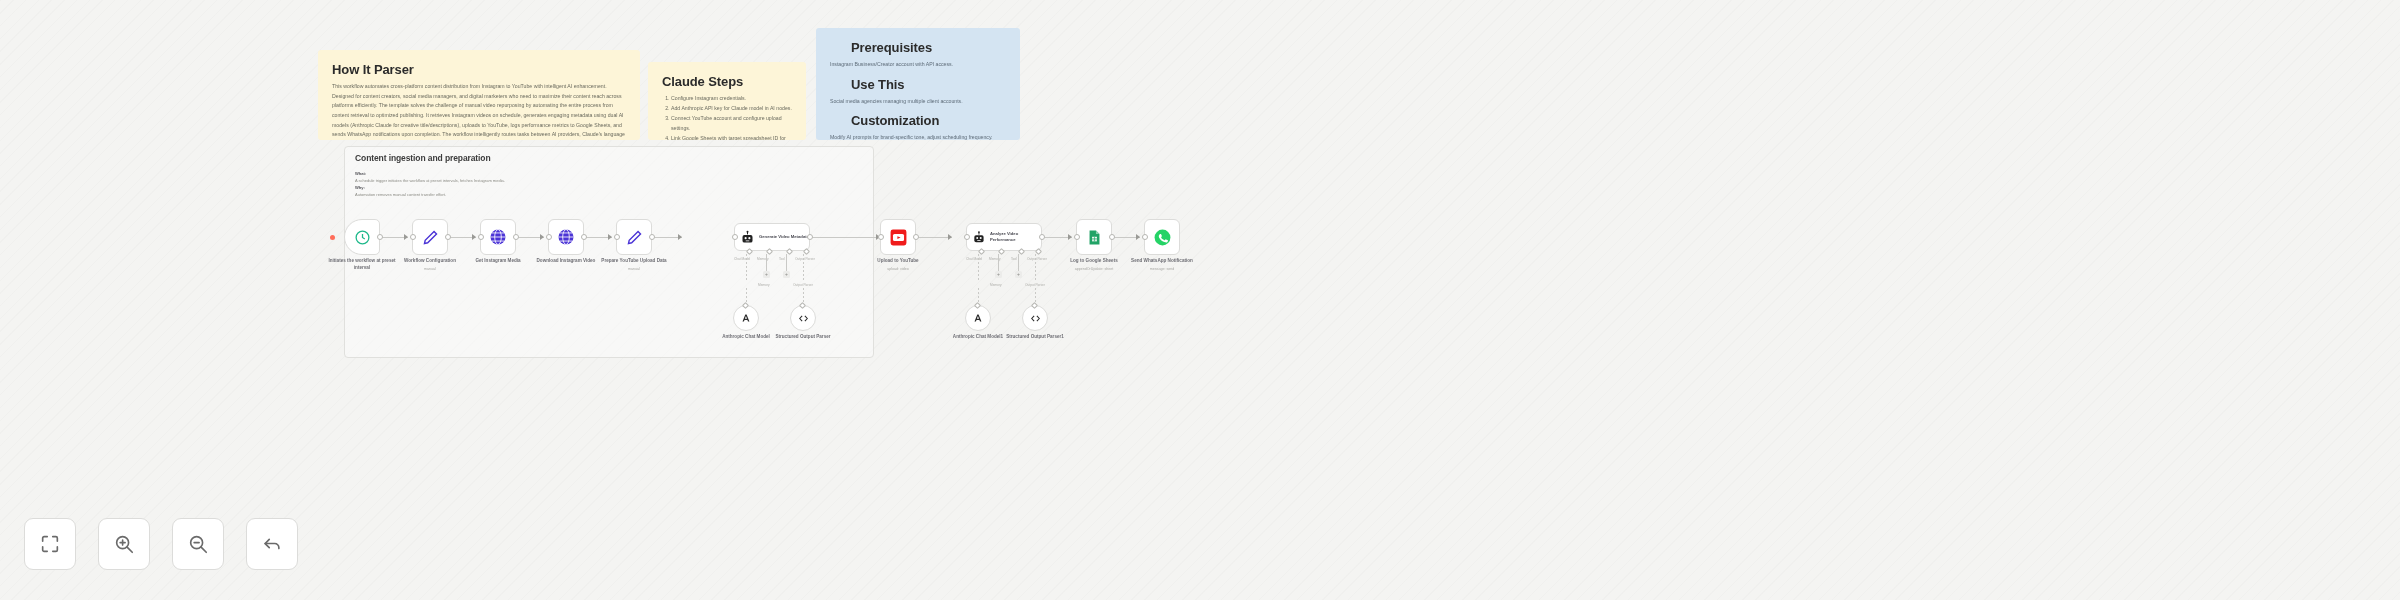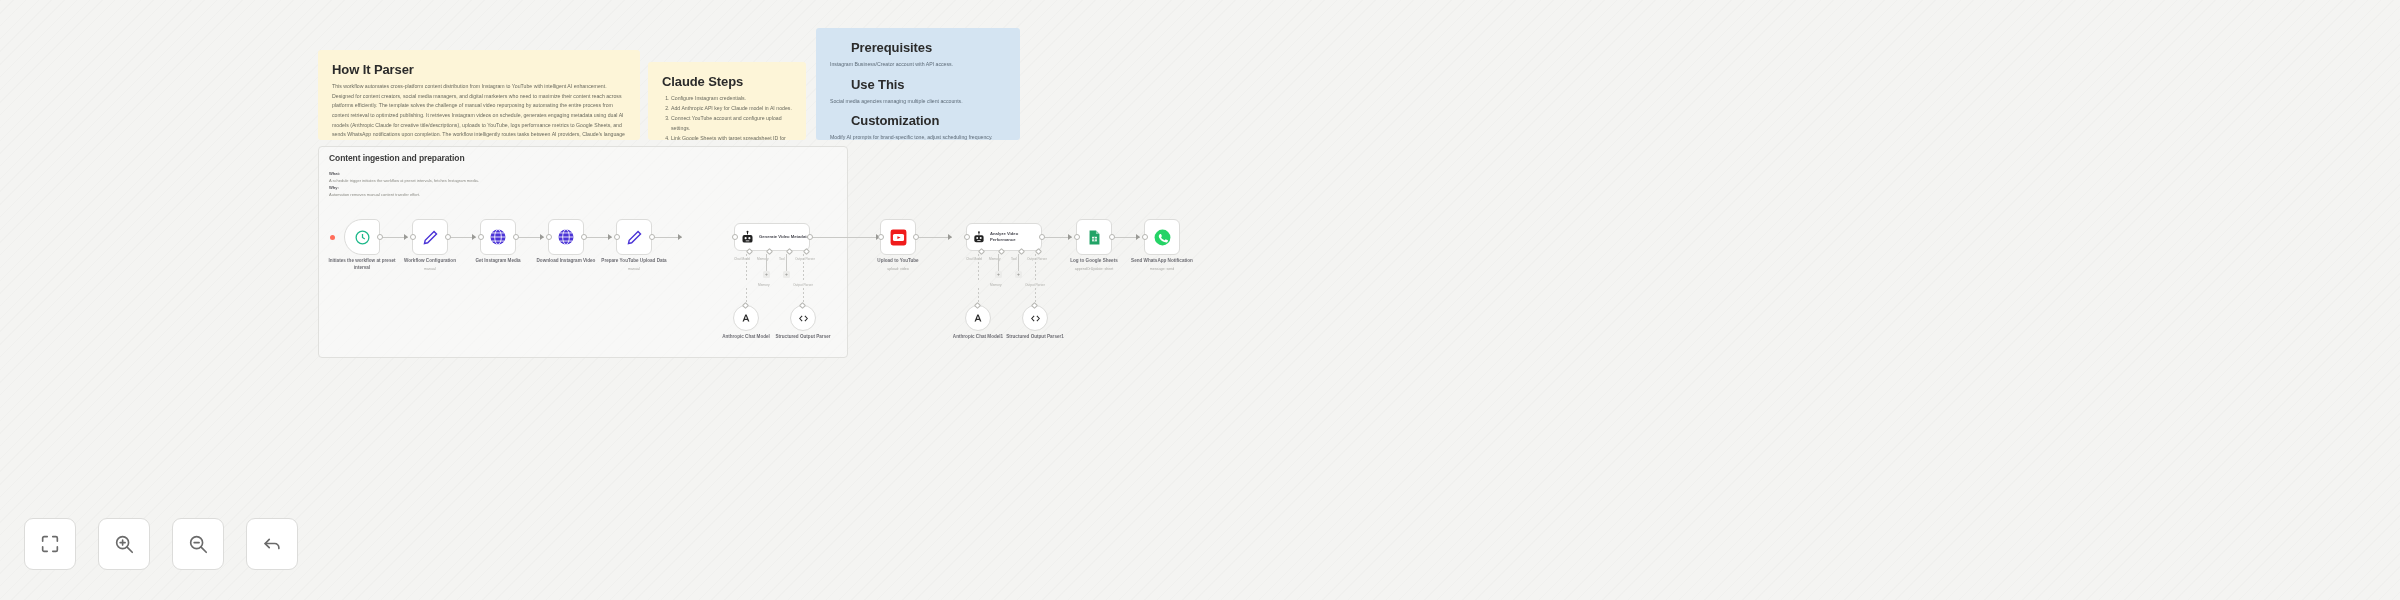--- a/index.html
+++ b/index.html
@@ -49,20 +49,21 @@
   #note-how { left: 318px; top: 50px; width: 322px; height: 90px; }
   #note-setup { left: 648px; top: 62px; width: 158px; height: 78px; }
   #note-info { left: 816px; top: 28px; width: 204px; height: 112px; }
 
   
   .group {
     position: absolute;
     border: 1px solid #e0e0dd;
     border-radius: 4px;
     background: rgba(252,252,251,0.55);
+    margin-left: 26px;
   }
   #group-left  { left: 318px; top: 146px; width: 530px; height: 212px; }
   #group-right { left: 848px; top: 146px; width: 404px; height: 212px; }
   .group-title {
     position: absolute; top: 6px; left: 10px;
     font-size: 8.5px; font-weight: 700; color: #3c3c3c;
     letter-spacing: -0.1px;
   }
   .group-meta {
     position: absolute; top: 24px; left: 10px;

